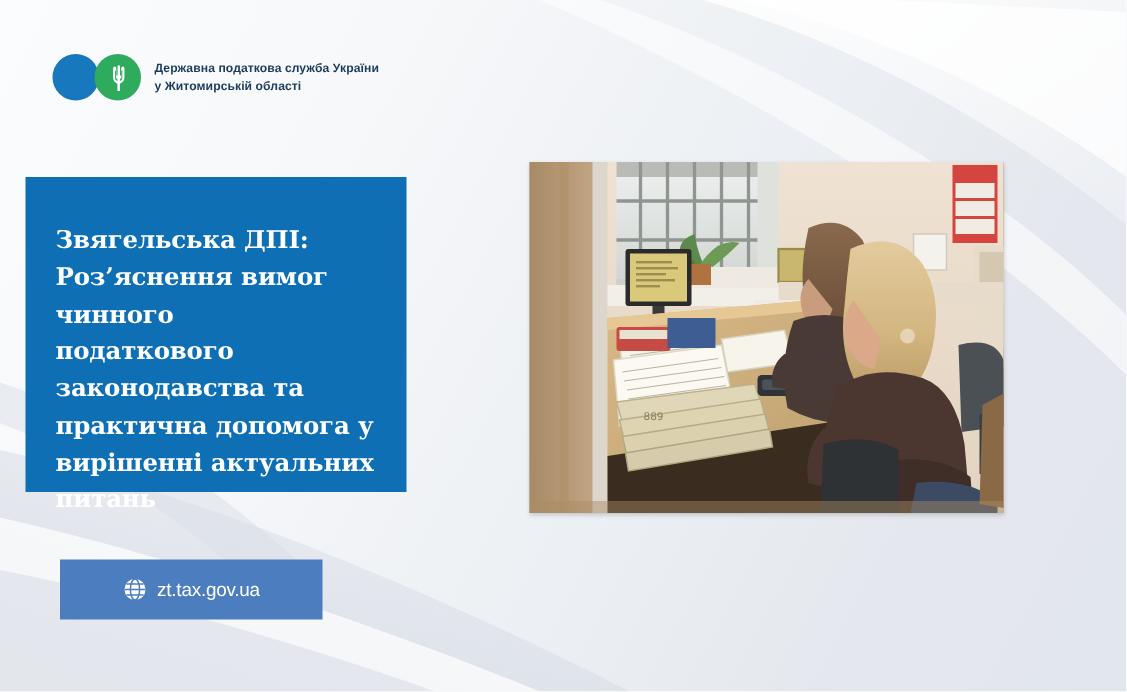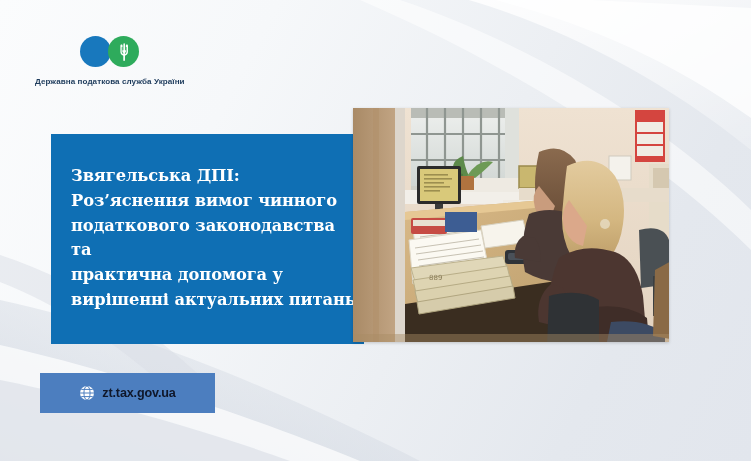--- a/index.html
+++ b/index.html
@@ -29,21 +29,20 @@
   .swoosh-layer svg { display: block; width: 751px; height: 461px; }
 
   
   #logo-block {
     position: absolute;
     left: 35px;
     top: 36px;
     display: flex;
     align-items: center;
     gap: 9px;
-    flex-direction: column;
   }
 
   .logo-marks {
     position: relative;
     width: 59px;
     height: 31px;
     flex: none;
   }
   .circle-blue, .circle-green {
     position: absolute;
@@ -69,26 +68,25 @@
     font-size: 8.1px;
     font-weight: bold;
     letter-spacing: 0.05px;
     white-space: nowrap;
   }
   .logo-line.primary { margin-bottom: 1.5px; }
 
   
   #headline-panel {
     position: absolute;
-    left: 51px;
+    left: 17px;
     top: 118px;
-    width: 313px;
+    width: 254px;
     height: 210px;
     background: #0f6fb4;
-    margin-top: 16px;
   }
   #headline-text {
     position: absolute;
     left: 20px;
     top: 30px;
     right: 8px;
     color: #ffffff;
     font-family: "DejaVu Serif", "Liberation Serif", serif;
     font-size: 16.3px;
     font-weight: bold;
@@ -118,23 +116,23 @@
     width: 175px;
     height: 40px;
     background: #4c7ebf;
     display: flex;
     align-items: center;
     justify-content: center;
     gap: 7px;
   }
   #url-badge .globe { width: 16px; height: 16px; flex: none; }
   #url-text {
-    color: #0f172a;
+    color: #ffffff;
     font-size: 12.6px;
-    font-weight: bold;
+    font-weight: normal;
     letter-spacing: -0.15px;
   }
 </style>
 </head>
 <body>
 
 <div id="banner">
 
   <div class="swoosh-layer">
     <svg viewBox="0 0 751 461" xmlns="http://www.w3.org/2000/svg" aria-hidden="true">
@@ -164,20 +162,21 @@
     <div class="logo-marks">
       <div class="circle-blue"></div>
       <div class="circle-green">
         <svg viewBox="0 0 24 30" xmlns="http://www.w3.org/2000/svg">
           <path fill="#ffffff" d="M12 0.6c1.0 0 1.6 0.9 1.6 2.0v9.5h1.4V4.5c0-1.3 0.7-2.2 1.8-2.2 1.1 0 1.8 0.9 1.8 2.2v10.0c0 3.0-1.5 5.0-3.7 6.1l-1.3 0.7v-3.0l0.9-0.5c1.1-0.6 1.7-1.6 1.7-3.1V6.6h-1.0v7.4c0 1.1-0.5 1.7-1.3 2.1l-0.3 0.2V29.4h-2.8V16.3l-0.3-0.2c-0.8-0.4-1.3-1.0-1.3-2.1V6.6h-1.0v8.1c0 1.5 0.6 2.5 1.7 3.1l0.9 0.5v3.0l-1.3-0.7C7.5 19.5 6 17.5 6 14.5V4.5c0-1.3 0.7-2.2 1.8-2.2 1.1 0 1.8 0.9 1.8 2.2v7.6h1.4V2.6c0-1.1 0.6-2.0 1.6-2.0z"></path>
         </svg>
       </div>
     </div>
     <div class="logo-text">
       <div class="logo-line primary">Державна податкова служба України</div>
+      <div class="logo-line">у Житомирській області</div>
     </div>
   </div>
 
   <div id="headline-panel">
     <div id="headline-text">Звягельська ДПІ:
 Роз’яснення вимог чинного
 податкового законодавства та
 практична допомога у
 вирішенні актуальних питань</div>
   </div>

